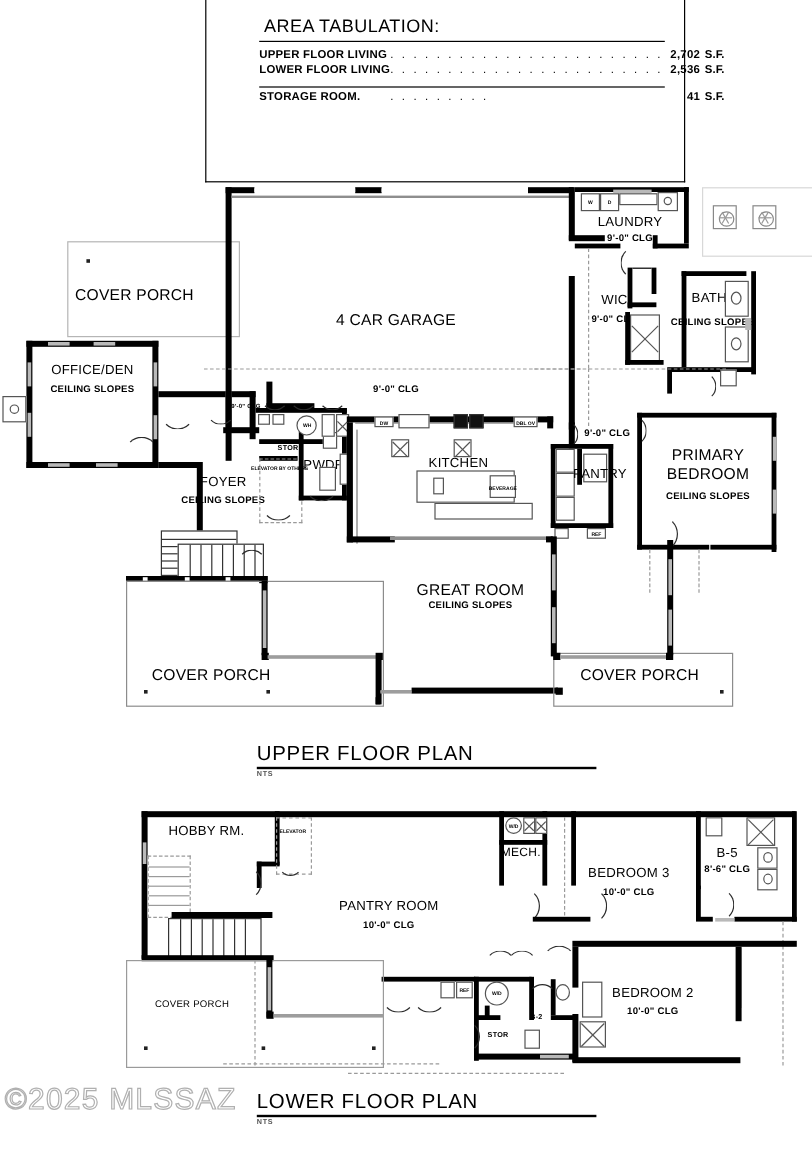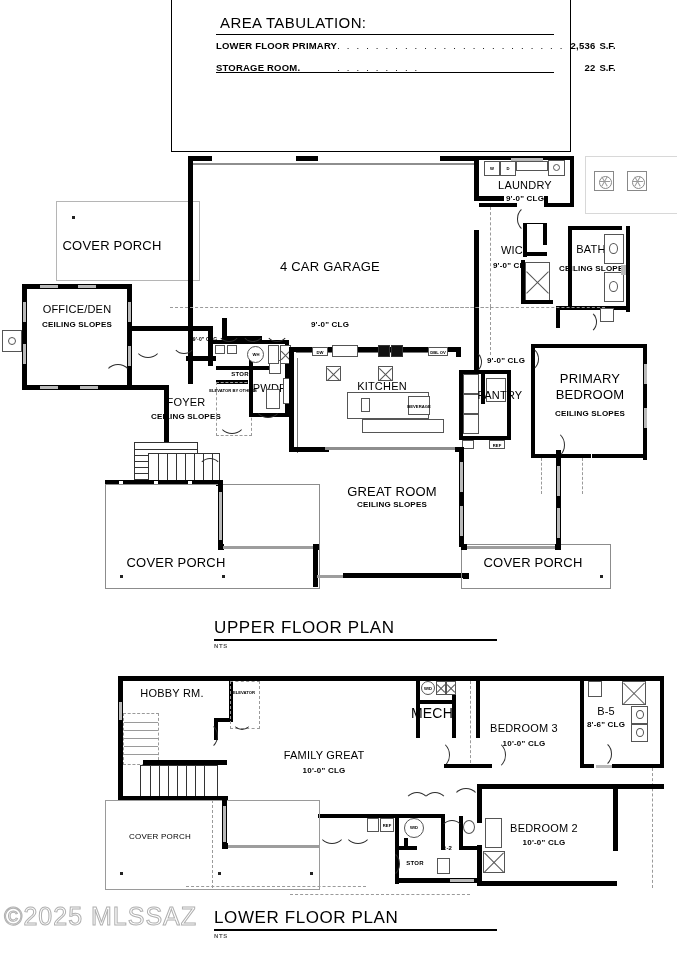--- a/index.html
+++ b/index.html
@@ -78,37 +78,45 @@
 <body>
 
 <div class="page">
 
   <div id="area-tab">
     <div class="ttl">AREA TABULATION:</div>
     <div class="rule" style="top:34px;"></div>
     <div class="rule" style="top:72px;"></div>
     <table>
       <tbody>
+          <tr>
+        <td class="nm">UPPER FLOOR LIVING</td>
+        <td class="dots">
+              <span>. . . . . . . . . . . . . . . . . . . . . . . .</span>
+            </td>
+        <td class="val">2,702</td>
+        <td class="sf">S.F.</td>
+      </tr>
       <tr>
-        <td class="nm">LOWER FLOOR PRIMARY</td>
+        <td class="nm">LOWER FLOOR LIVING</td>
         <td class="dots">
               <span>. . . . . . . . . . . . . . . . . . . . . . . .</span>
             </td>
         <td class="val">2,536</td>
         <td class="sf">S.F.</td>
       </tr>
       <tr style="height:9px;">
             <td colspan="4"></td>
           </tr>
       <tr>
         <td class="nm">STORAGE ROOM.</td>
         <td class="dots">
               <span>. . . . . . . . .</span>
             </td>
-        <td class="val">22</td>
+        <td class="val">41</td>
         <td class="sf">S.F.</td>
       </tr>
     </tbody>
       </table>
   </div>
 
   <div>
 
     <div class="outline" style="left:585px;top:156px;width:92px;height:56px;border-color:#d8d8d8;"></div>
     <div class="ac" style="left:594px;top:171px;">
@@ -395,31 +403,31 @@
       <i style="left:9px;"></i>
         <i style="left:18px;"></i>
         <i style="left:27px;"></i>
       <i style="left:36px;"></i>
         <i style="left:45px;"></i>
         <i style="left:54px;"></i>
         <i style="left:63px;"></i>
     </div>
     <div class="wall" style="left:118px;top:796px;width:110px;height:5px;"></div>
 
-    <div class="lbl lbl-md lt" style="left:324px;top:749px;">FAMILY GREAT</div>
+    <div class="lbl lbl-md lt" style="left:324px;top:749px;">PANTRY ROOM</div>
     <div class="lbl lbl-sm" style="left:324px;top:766px;">10'-0" CLG</div>
 
     <div class="wall" style="left:416px;top:676px;width:4px;height:62px;"></div>
     <div class="wall" style="left:416px;top:700px;width:40px;height:4px;"></div>
     <div class="wall" style="left:452px;top:676px;width:4px;height:62px;"></div>
     <div class="circ" style="left:421px;top:681px;width:14px;height:14px;"></div>
     <div class="lbl lbl-xxs" style="left:428px;top:686px;">W/D</div>
     <div class="xbox" style="left:436px;top:681px;width:10px;height:14px;"></div>
     <div class="xbox" style="left:446px;top:681px;width:10px;height:14px;"></div>
-    <div class="lbl lbl-md lt" style="left:434px;top:705px;font-size:14px;">MECH.</div>
+    <div class="lbl lbl-md lt" style="left:434px;top:705px;font-size:10px;">MECH.</div>
     <div class="swing" style="left:420px;top:740px;width:28px;height:28px;border-left-color:transparent;border-top-color:transparent;border-bottom-color:transparent;"></div>
     <div class="wall" style="left:444px;top:764px;width:36px;height:4px;"></div>
 
     <div class="wall" style="left:476px;top:676px;width:4px;height:62px;"></div>
     <div class="dashv" style="left:470px;top:681px;height:82px;"></div>
     <div class="lbl lbl-md lt" style="left:524px;top:722px;">BEDROOM 3</div>
     <div class="lbl lbl-sm" style="left:524px;top:739px;">10'-0" CLG</div>
     <div class="wall" style="left:480px;top:764px;width:12px;height:4px;"></div>
     <div class="swing" style="left:476px;top:740px;width:28px;height:28px;border-left-color:transparent;border-top-color:transparent;border-bottom-color:transparent;"></div>
 

